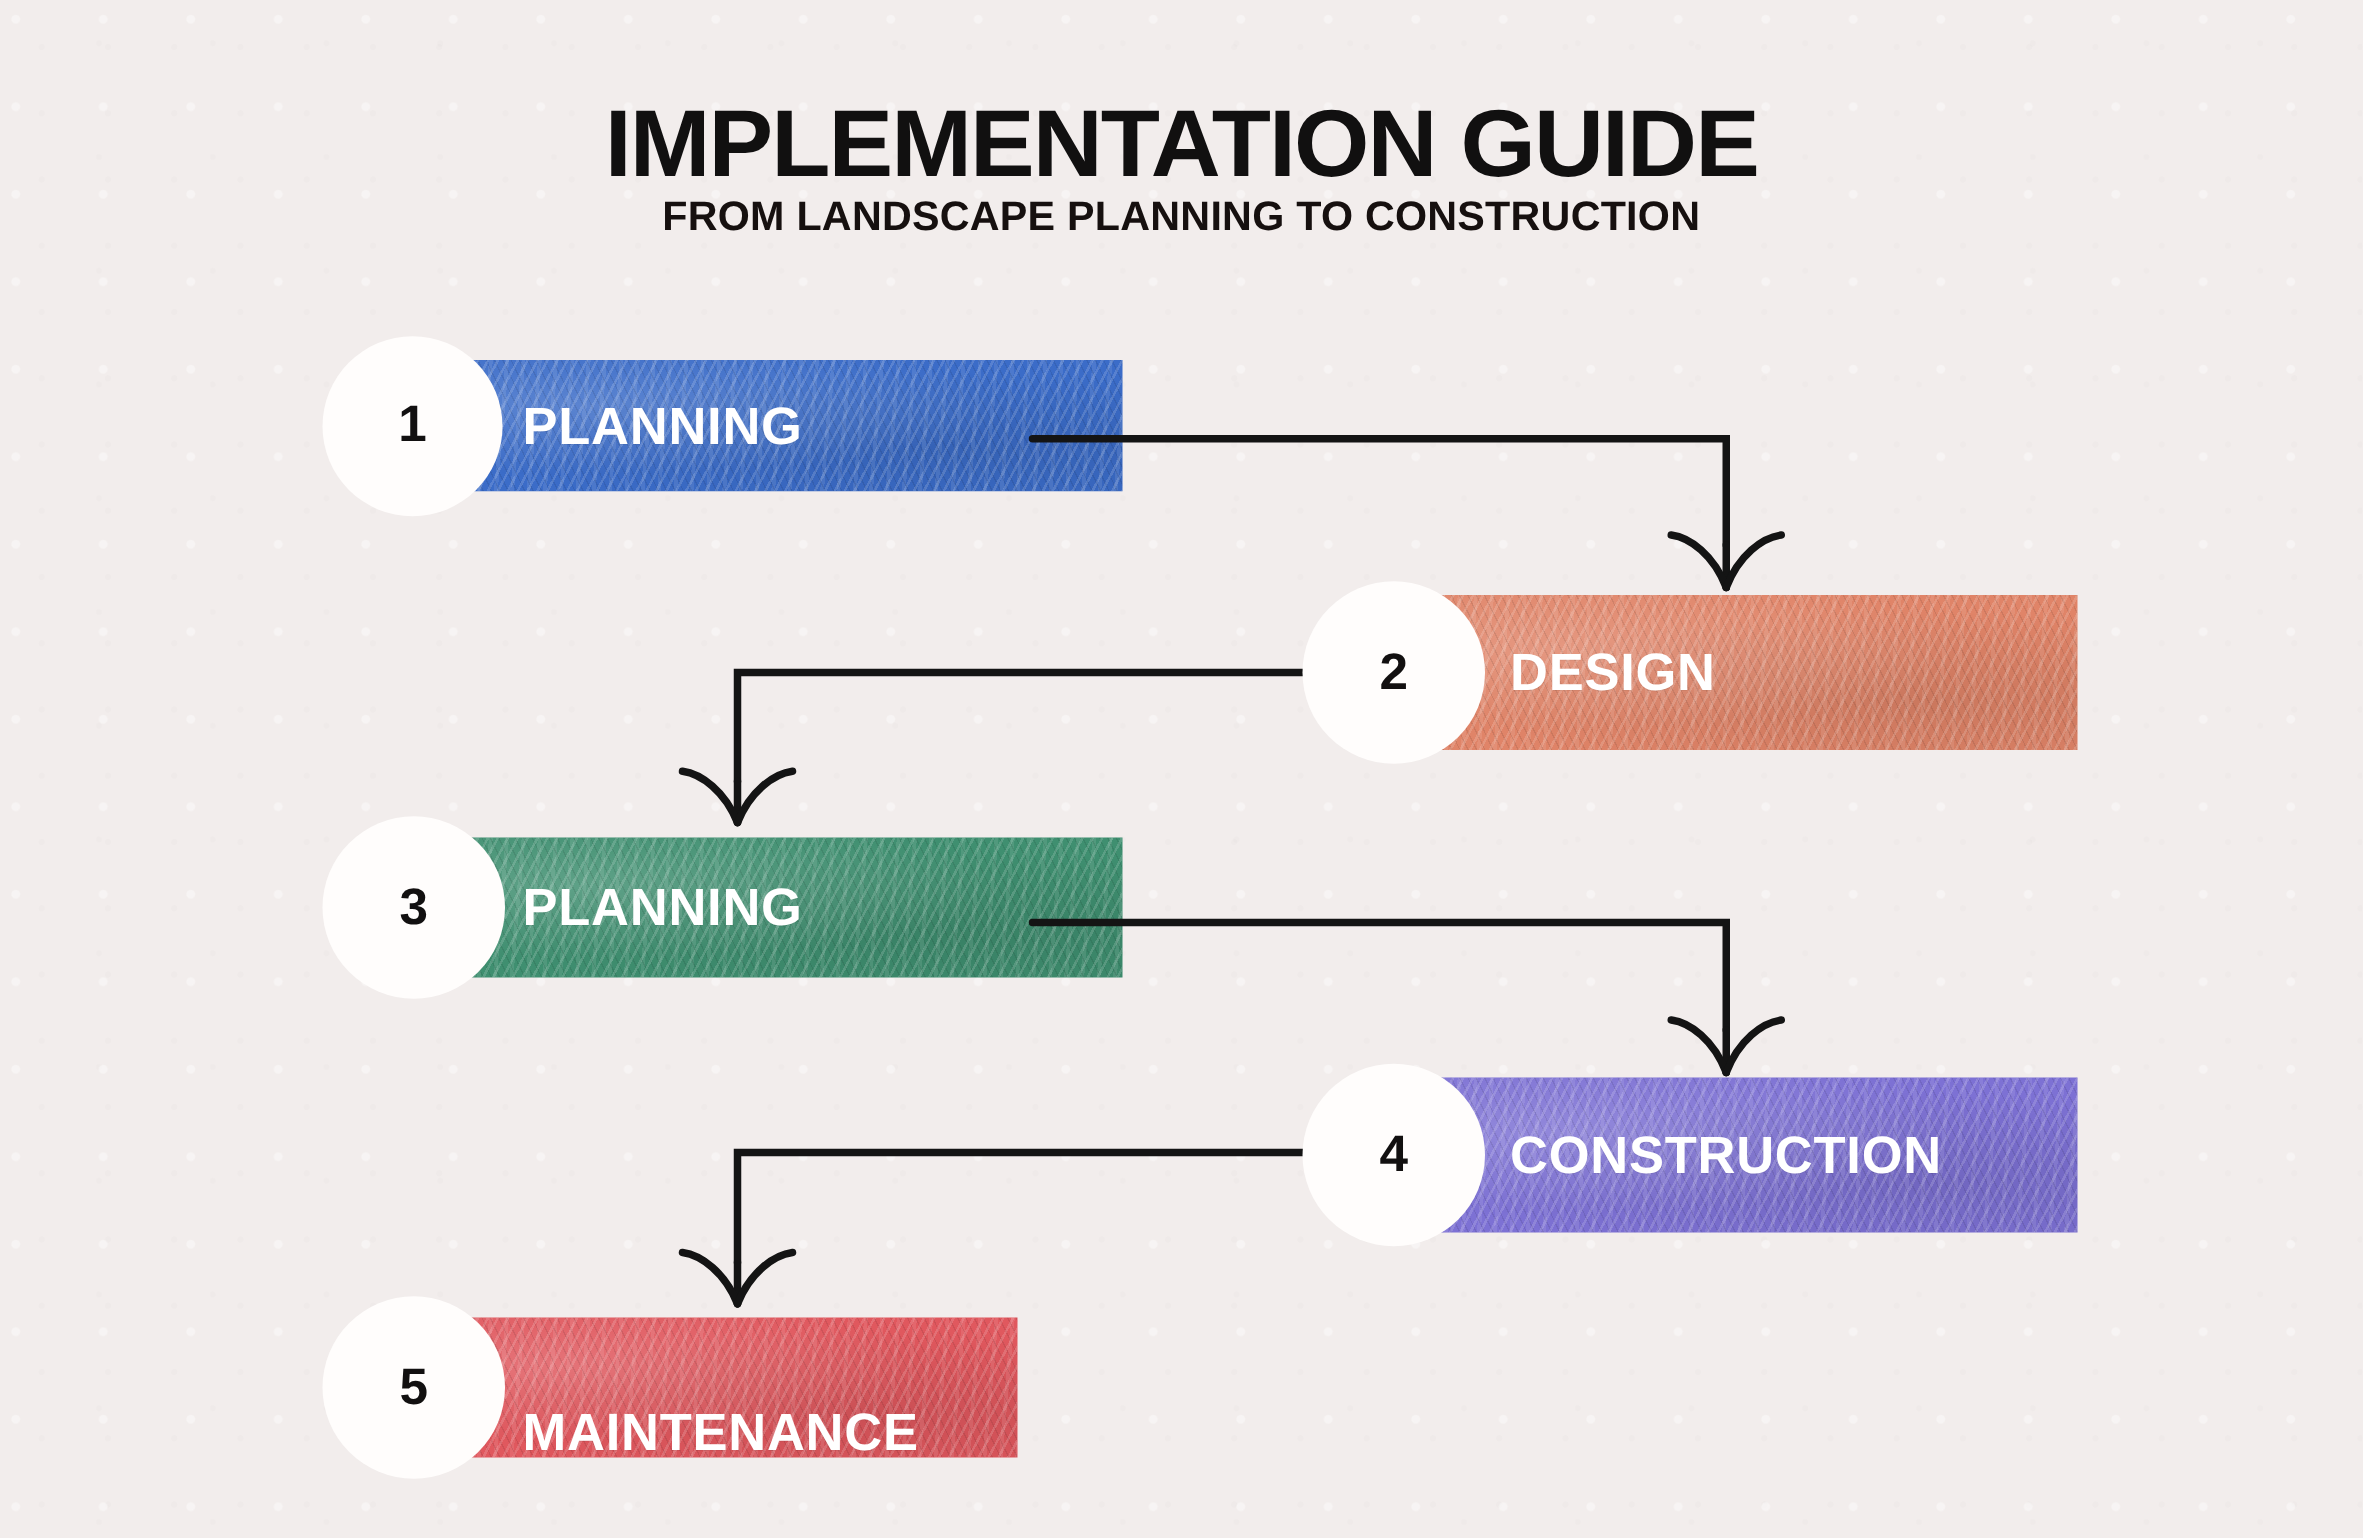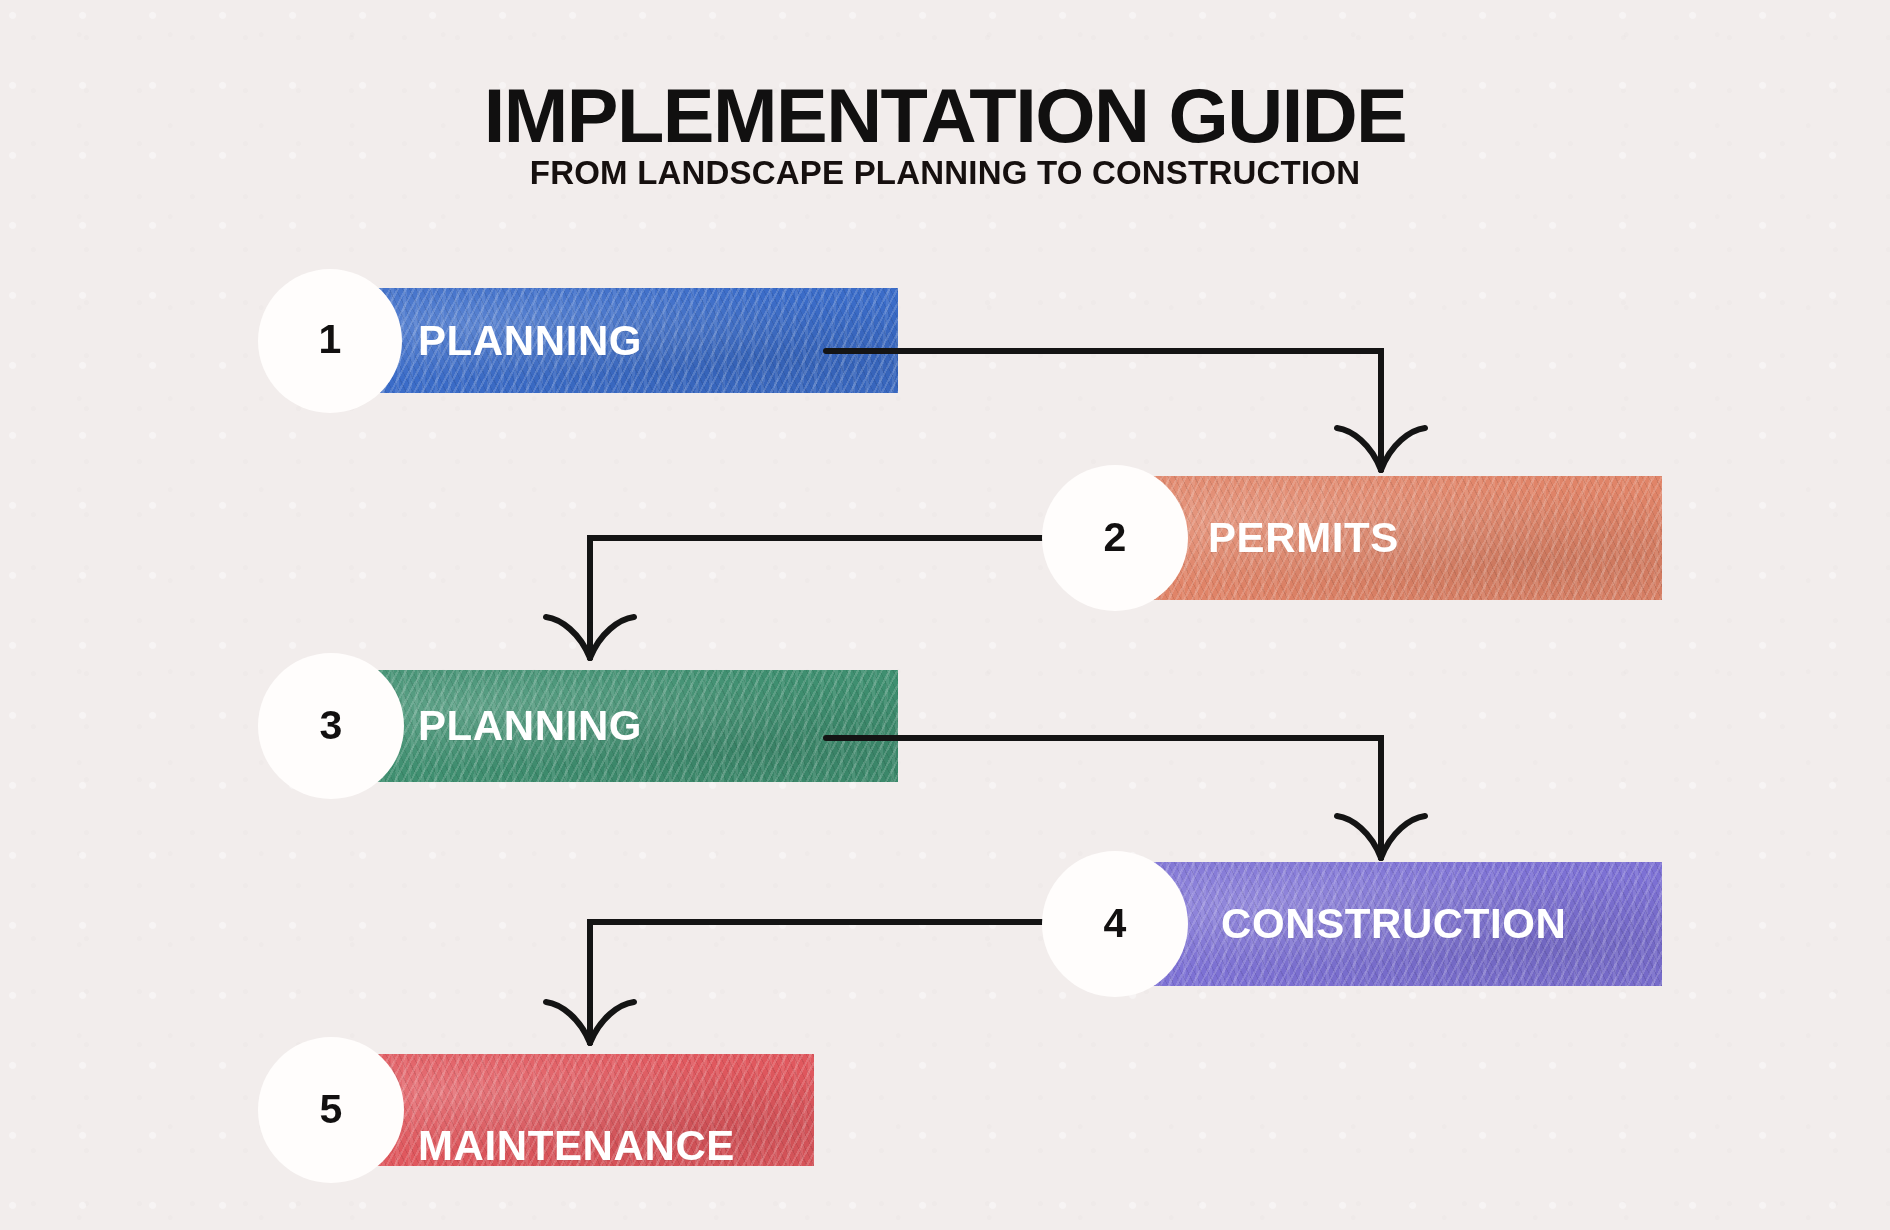--- a/index.html
+++ b/index.html
@@ -131,41 +131,41 @@
     <div class="label" style="left:160px;">PLANNING</div>
   </div>
 
   <div class="step" style="left:1042px; top:476px; width:620px; height:124px;">
     <div class="bar" style="left:72px; width:548px; background:#e08468;">
       <div class="tex"></div>
     </div>
     <div class="badge" style="left:0px; width:146px; height:146px;">
       <span>2</span>
     </div>
-    <div class="label" style="left:166px;">PERMITS</div>
+    <div class="label" style="left:166px;">DESIGN</div>
   </div>
 
   <div class="step" style="left:258px; top:670px; width:640px; height:112px;">
     <div class="bar" style="left:68px; width:572px; background:#3f8f70;">
       <div class="tex"></div>
     </div>
     <div class="badge" style="left:0px; width:146px; height:146px;">
       <span>3</span>
     </div>
     <div class="label" style="left:160px;">PLANNING</div>
   </div>
 
   <div class="step" style="left:1042px; top:862px; width:620px; height:124px;">
     <div class="bar" style="left:72px; width:548px; background:#7d71d4;">
       <div class="tex"></div>
     </div>
     <div class="badge" style="left:0px; width:146px; height:146px;">
       <span>4</span>
     </div>
-    <div class="label" style="left:179px;">CONSTRUCTION</div>
+    <div class="label" style="left:166px;">CONSTRUCTION</div>
   </div>
 
   <div class="step" style="left:258px; top:1054px; width:556px; height:112px;">
     <div class="bar" style="left:68px; width:488px; background:#e0585e;">
       <div class="tex"></div>
     </div>
     <div class="badge" style="left:0px; width:146px; height:146px;">
       <span>5</span>
     </div>
     <div class="label" style="left:160px;margin-top:36px;">MAINTENANCE</div>

